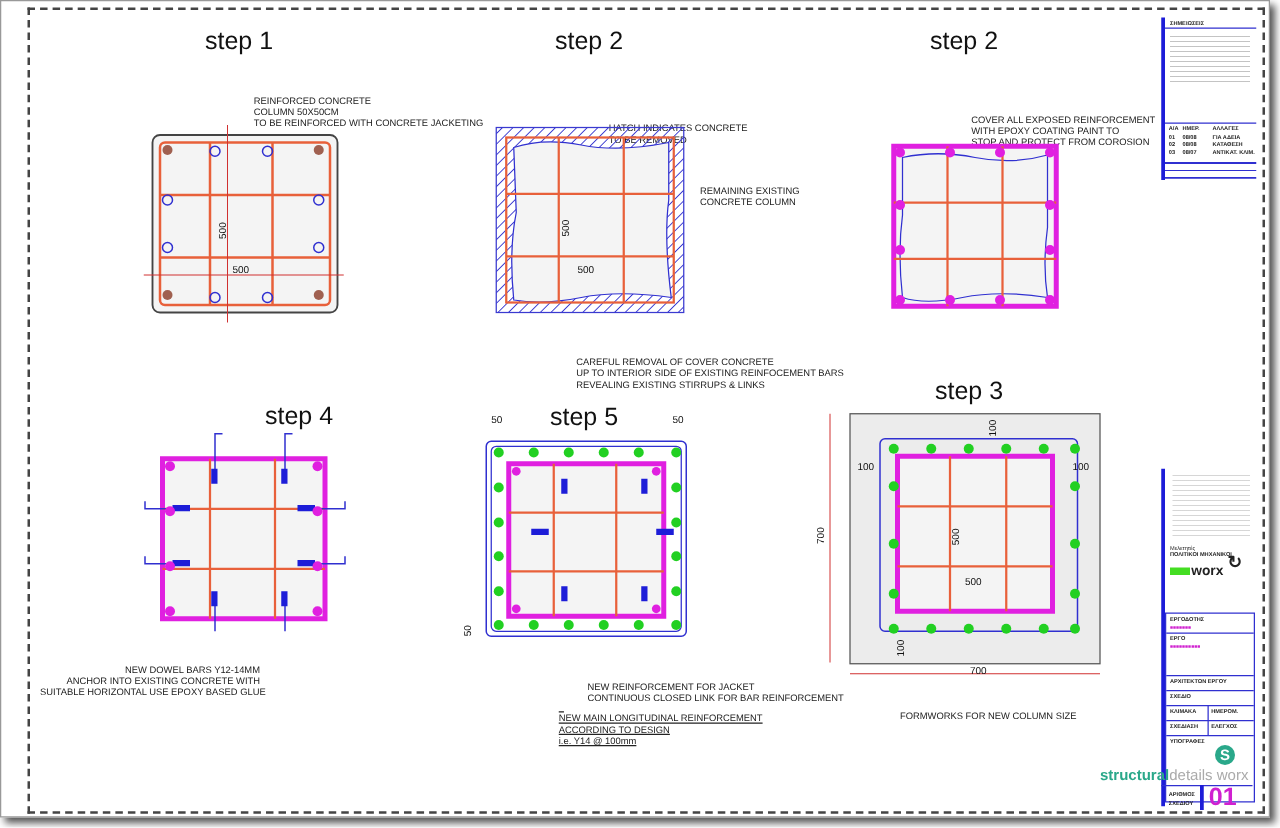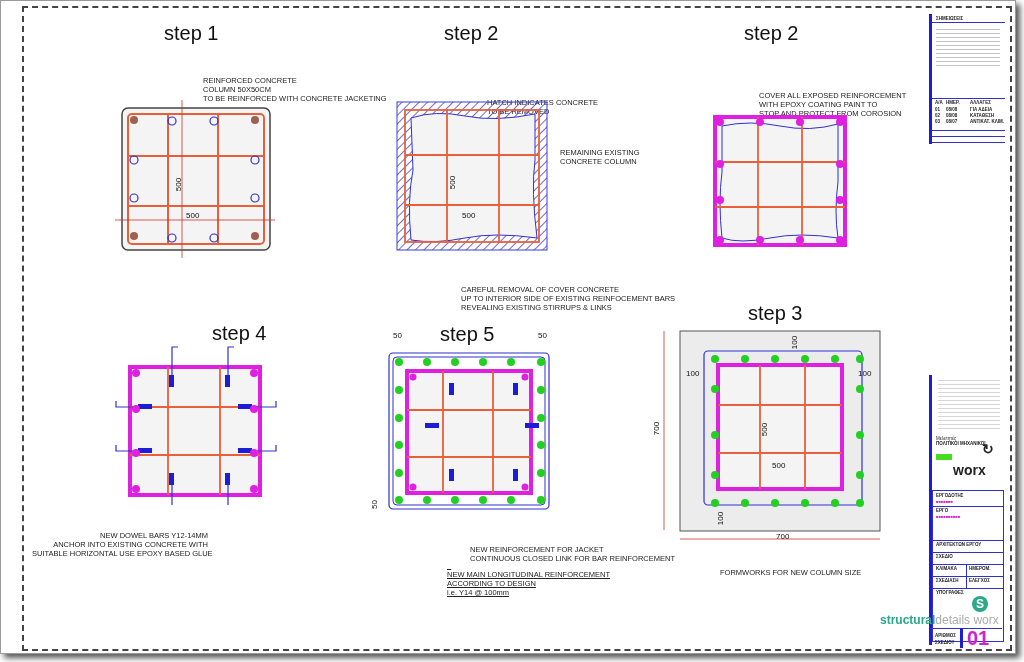--- a/index.html
+++ b/index.html
@@ -35,21 +35,21 @@
 </div>
 <div class="note" style="left:487px;top:80px;">
   <span>HATCH INDICATES CONCRETE</span><span>TO BE REMOVED</span>
 </div>
 <div class="note" style="left:560px;top:130px;">
   <span>REMAINING EXISTING</span><span>CONCRETE COLUMN</span>
 </div>
 <div class="note" style="left:461px;top:267px;">
   <span>CAREFUL REMOVAL OF COVER CONCRETE</span><span>UP TO INTERIOR SIDE OF EXISTING REINFOCEMENT BARS</span><span>REVEALING EXISTING STIRRUPS &amp; LINKS</span>
 </div>
-<div class="note" style="left:759px;top:73px;">
+<div class="note" style="left:777px;top:73px;">
   <span>COVER ALL EXPOSED REINFORCEMENT</span><span>WITH EPOXY COATING PAINT TO</span><span>STOP AND PROTECT FROM COROSION</span>
 </div>
 <div class="note" style="left:32px;top:513px;text-align:right;width:176px;">
   <span>NEW DOWEL BARS Y12-14mm</span><span>ANCHOR INTO EXISTING CONCRETE WITH</span><span>SUITABLE HORIZONTAL USE EPOXY BASED GLUE</span>
 </div>
 <div class="note" style="left:470px;top:527px;">
   <span>NEW REINFORCEMENT FOR JACKET</span><span>CONTINUOUS CLOSED LINK FOR BAR REINFORCEMENT</span>
 </div>
 <div class="note" style="left:447px;top:552px;text-transform:none;text-decoration:underline;">
   <span>NEW MAIN LONGITUDINAL REINFORCEMENT</span><span>ACCORDING TO DESIGN</span><span>i.e. Y14 @ 100mm</span>
@@ -271,21 +271,21 @@
     <div class="tb-label" style="left:38px;top:20px;">ΑΝΤΙΚΑΤ. ΚΛΙΜ.</div>
     <div style="position:absolute;left:0;top:26px;width:73px;height:18px;background:repeating-linear-gradient(#fff 0,#fff 5px,#3030d0 5px,#3030d0 6px);"></div>
   </div>
 </div>
 
 <div class="tb" style="left:929px;top:375px;width:73px;height:270px;">
   <div style="position:absolute;left:6px;top:2px;width:62px;height:55px;background:repeating-linear-gradient(#fff 0,#fff 3px,#999 3px,#999 4px);opacity:.4;"></div>
   <div class="tb-label" style="left:4px;top:61px;font-weight:normal;">Μελετητές</div>
   <div class="tb-label" style="left:4px;top:66px;">ΠΟΛΙΤΙΚΟΙ ΜΗΧΑΝΙΚΟΙ</div>
   <div style="position:absolute;left:4px;top:79px;width:16px;height:6px;background:#44dd22;"></div>
-  <div style="position:absolute;left:21px;top:87px;font-size:14px;font-weight:bold;color:#222;">worx</div>
+  <div style="position:absolute;left:21px;top:76px;font-size:11px;font-weight:bold;color:#222;">worx</div>
   <div style="position:absolute;left:50px;top:66px;font-size:14px;color:#222;font-weight:bold;">↻</div>
   <div style="position:absolute;left:0;top:115px;width:70px;height:150px;border:1px solid #3030d0;">
     <div class="tb-label" style="left:3px;top:2px;">ΕΡΓΟΔΟΤΗΣ</div>
     <div class="tb-val" style="left:3px;top:8px;">■■■■■■■</div>
     <div style="position:absolute;left:0;top:15px;width:70px;border-top:1px solid #3030d0;"></div>
     <div class="tb-label" style="left:3px;top:17px;">ΕΡΓΟ</div>
     <div class="tb-val" style="left:3px;top:23px;">■■■■■■■■■■</div>
     <div style="position:absolute;left:0;top:49px;width:70px;border-top:1px solid #3030d0;"></div>
     <div class="tb-label" style="left:3px;top:51px;">ΑΡΧΙΤΕΚΤΩΝ ΕΡΓΟΥ</div>
     <div style="position:absolute;left:0;top:61px;width:70px;border-top:1px solid #3030d0;"></div>

